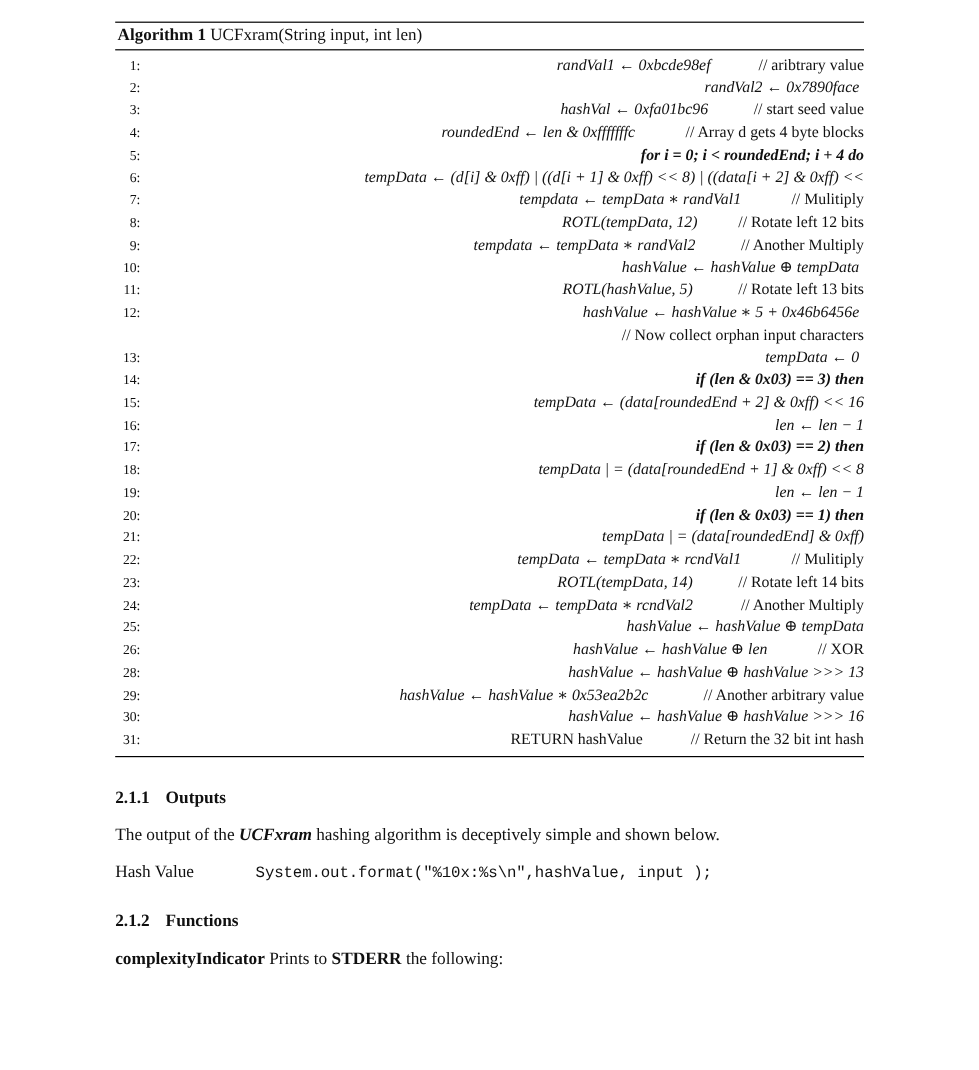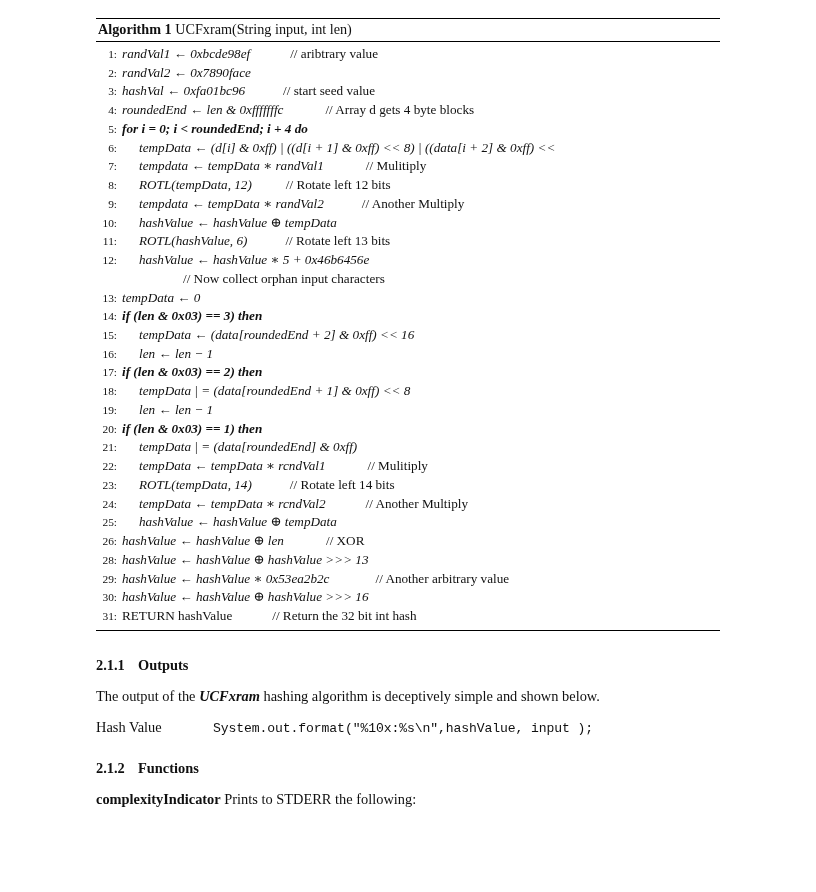--- a/index.html
+++ b/index.html
@@ -65,20 +65,21 @@
     flex: 0 0 auto;
     width: 26px;
     text-align: right;
     font-size: 11.4px;
     padding-right: 5px;
     box-sizing: border-box;
   }
   .ln-body {
     flex: 1 1 auto;
     white-space: nowrap;
+    text-align: right;
   }
   .ind1 { padding-left: 17px; }
   .ind2 { padding-left: 34px; }
   .cont { padding-left: 31px; }
 
   
   .mi { font-style: italic; font-family: "Liberation Serif","DejaVu Serif",serif; }
   .mr { font-style: normal; }
   .mb { font-weight: bold; font-style: normal; }
   .cm { font-style: normal; }
@@ -120,21 +121,21 @@
     font-family: "Liberation Mono", "DejaVu Sans Mono", monospace;
     font-size: 13.1px;
     letter-spacing: -0.1px;
     white-space: pre;
   }
   .funcline {
     margin-top: 14px;
     font-size: 14.4px;
   }
   .funcline .fname { font-weight: bold; }
-  .funcline .b { font-weight: normal; }
+  .funcline .b { font-weight: bold; }
 </style>
 </head>
 <body>
 
 <div class="page">
   <div class="content">
 
     <div class="algorithm">
 
       <div class="rule-thick"></div>
@@ -193,21 +194,21 @@
           <span class="ln-body ind1"><span class="mi">tempdata ← tempData ∗ randVal2</span><span class="cm sp-l" style="margin-left:38px">// Another Multiply</span></span>
         </div>
 
         <div class="ln">
           <span class="ln-num">10:</span>
           <span class="ln-body ind1"><span class="mi">hashValue ← hashValue ⊕ tempData</span><span class="cm sp-l"></span></span>
         </div>
 
         <div class="ln">
           <span class="ln-num">11:</span>
-          <span class="ln-body ind1"><span class="mi">ROTL(hashValue, 6)</span><span class="cm sp-l" style="margin-left:38px">// Rotate left 13 bits</span></span>
+          <span class="ln-body ind1"><span class="mi">ROTL(hashValue, 5)</span><span class="cm sp-l" style="margin-left:38px">// Rotate left 13 bits</span></span>
         </div>
 
         <div class="ln">
           <span class="ln-num">12:</span>
           <span class="ln-body ind1"><span class="mi">hashValue ← hashValue ∗ 5 + 0x46b6456e</span><span class="cm sp-l"></span></span>
         </div>
 
         <div class="ln">
           <span class="ln-num"></span>
           <span class="ln-body ind2"><span class="cm" style="margin-left:27px">// Now collect orphan input characters</span></span>

